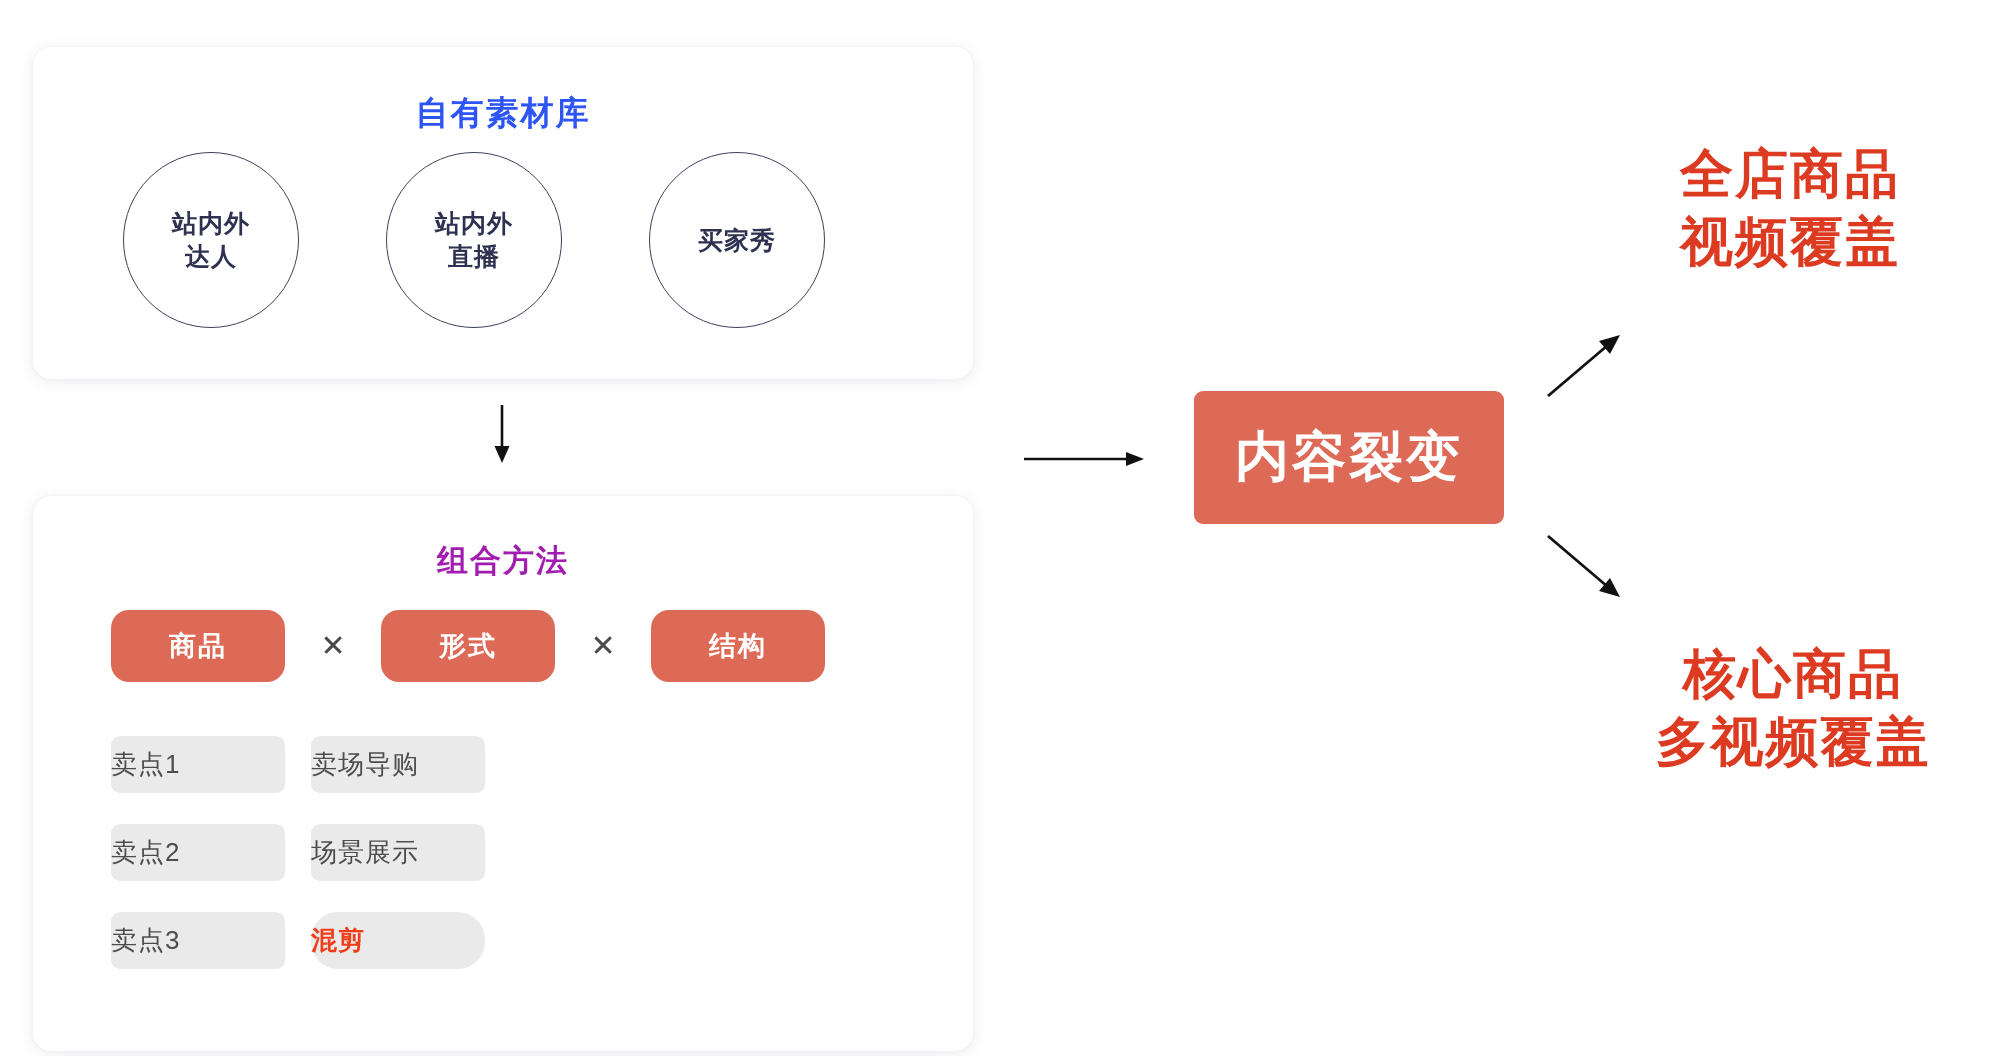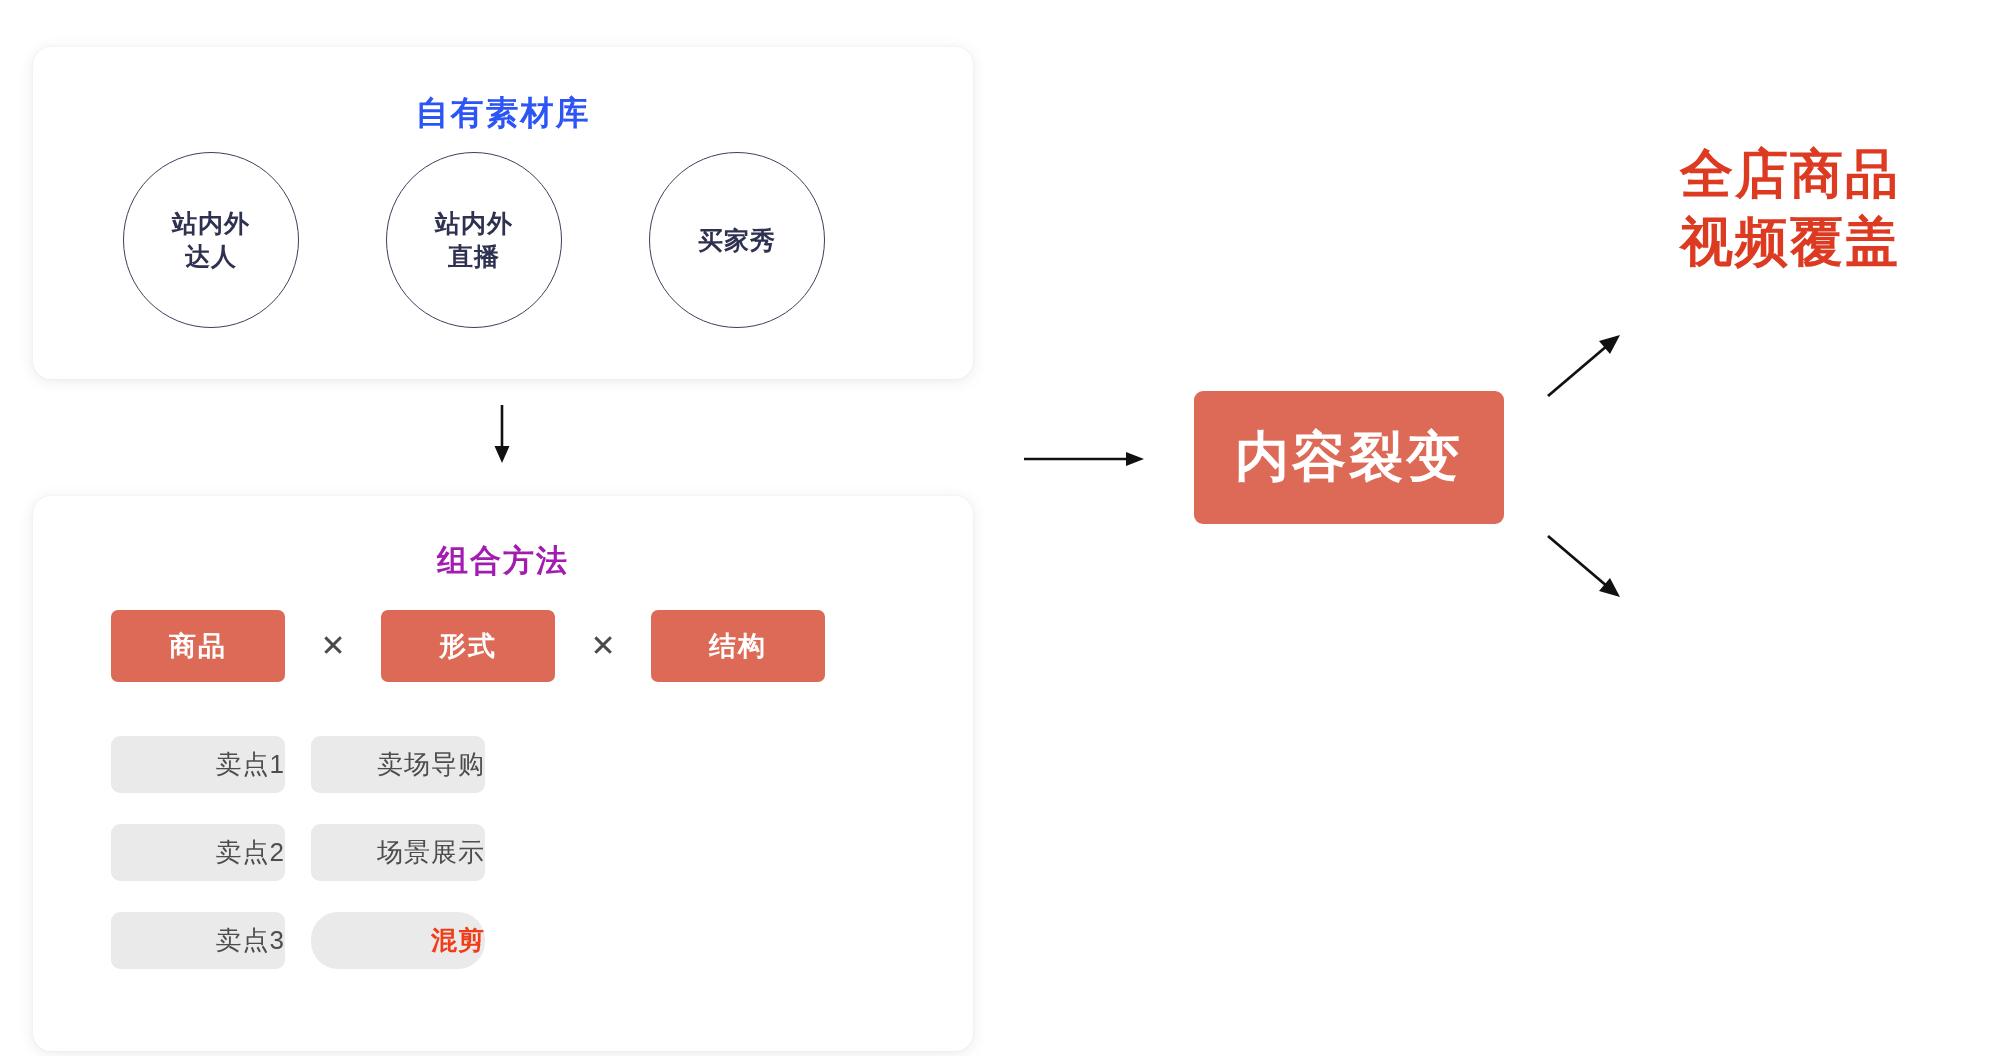--- a/index.html
+++ b/index.html
@@ -96,21 +96,21 @@
     width: 100%;
     display: flex;
     align-items: center;
     padding-left: 78px;
     box-sizing: border-box;
   }
   .combo-pill {
     width: 174px;
     height: 72px;
     background: #dd6a56;
-    border-radius: 7px;
+    border-radius: 18px;
     display: flex;
     align-items: center;
     justify-content: center;
     color: #ffffff;
     font-size: 27px;
     font-weight: 700;
     letter-spacing: 2px;
     box-sizing: border-box;
   }
   .combo-times {
@@ -134,21 +134,21 @@
     flex-direction: column;
     gap: 31px;
   }
   .chip {
     width: 174px;
     height: 57px;
     background: #eaeaea;
     border-radius: 9px;
     display: flex;
     align-items: center;
-    justify-content: flex-end;
+    justify-content: flex-start;
     font-size: 26px;
     color: #4d4d4d;
     letter-spacing: 1px;
     box-sizing: border-box;
   }
   .chip.accent {
     color: #f03c18;
     font-weight: 700;
     border-radius: 27px;
   }
@@ -283,14 +283,16 @@
   </svg>
 
   <svg class="arrow-svg" id="arrow-down" viewBox="0 0 95 80">
     <line x1="8" y1="10" x2="68" y2="61" stroke="#111111" stroke-width="2.8"></line>
     <polygon points="80,71 59,65 70,52" fill="#111111"></polygon>
   </svg>
 
   <div class="outcome" id="outcome-top">全店商品
 视频覆盖</div>
 
+  <div class="outcome" id="outcome-bottom">核心商品
+多视频覆盖</div>
 
 </div>
 
 </body></html>

